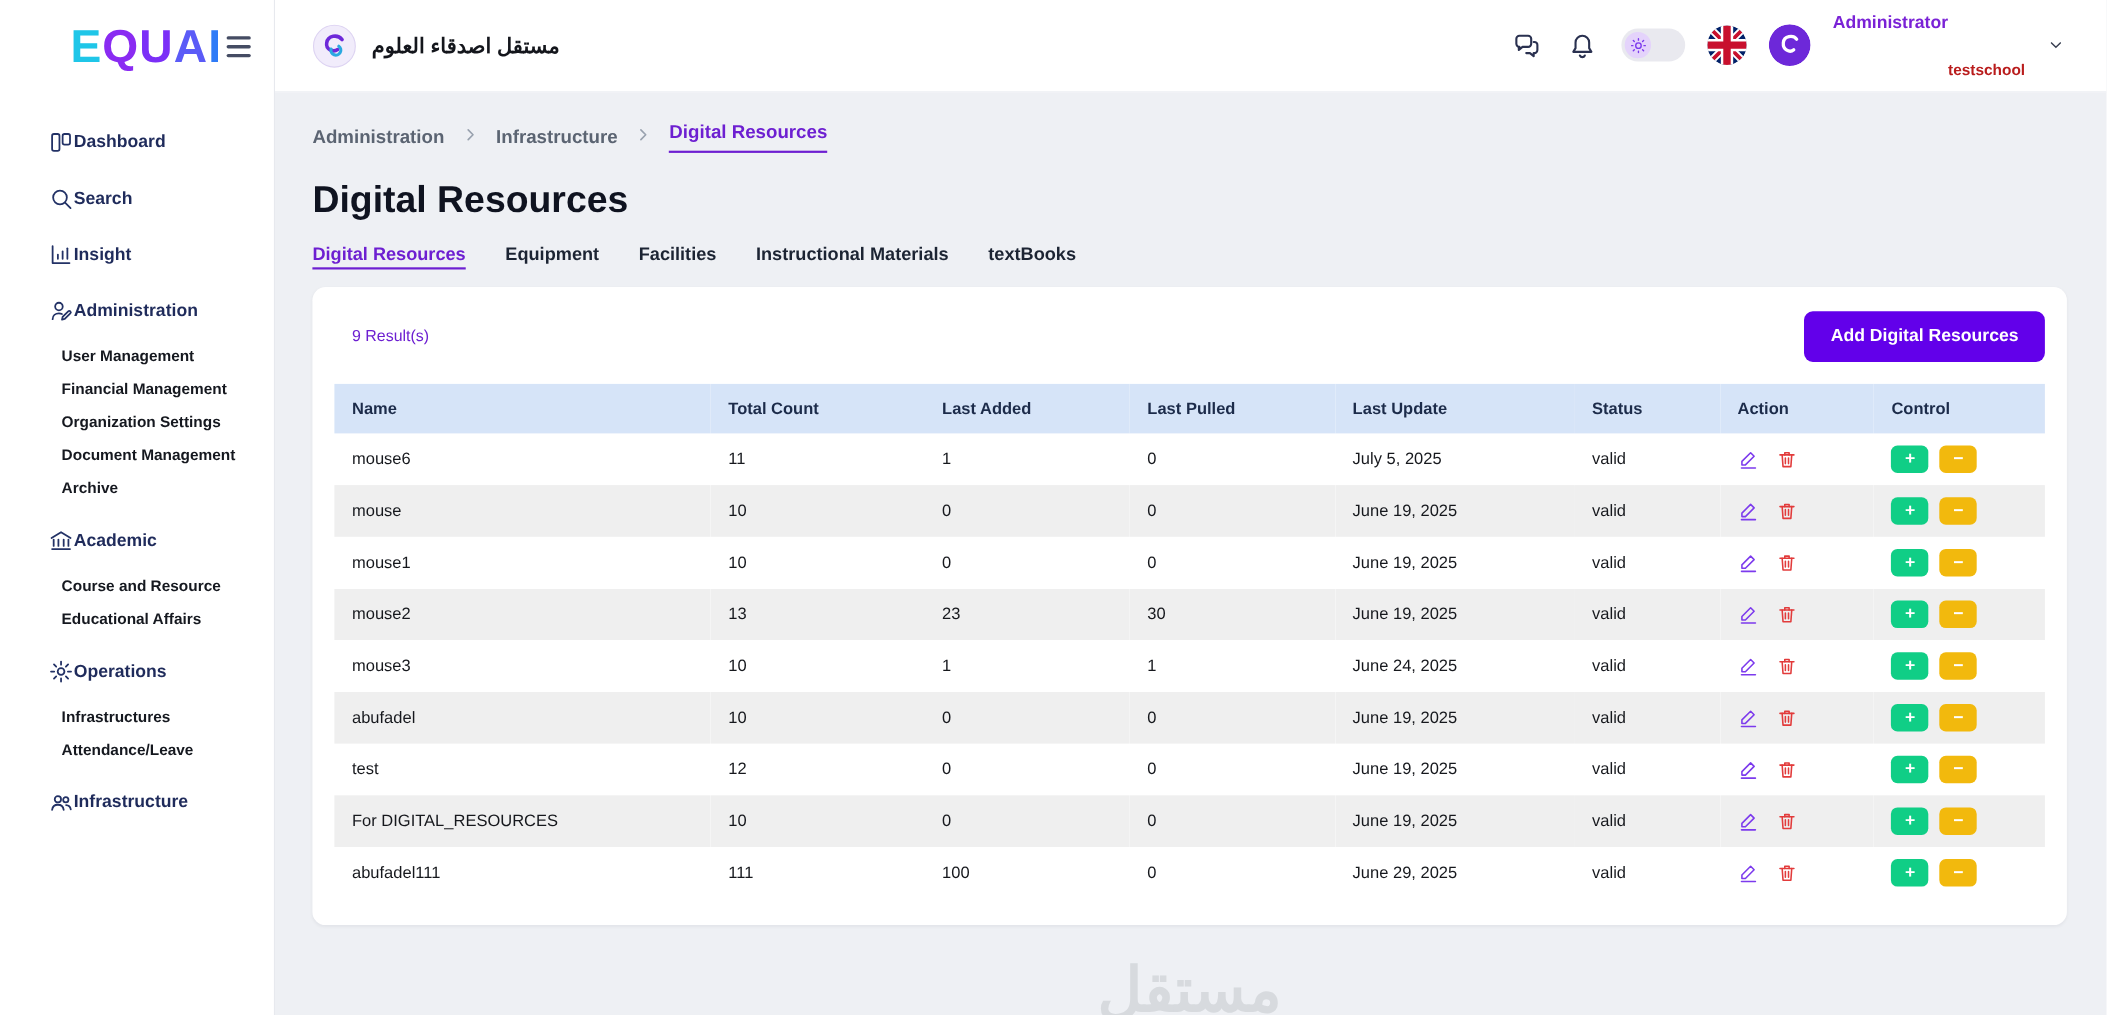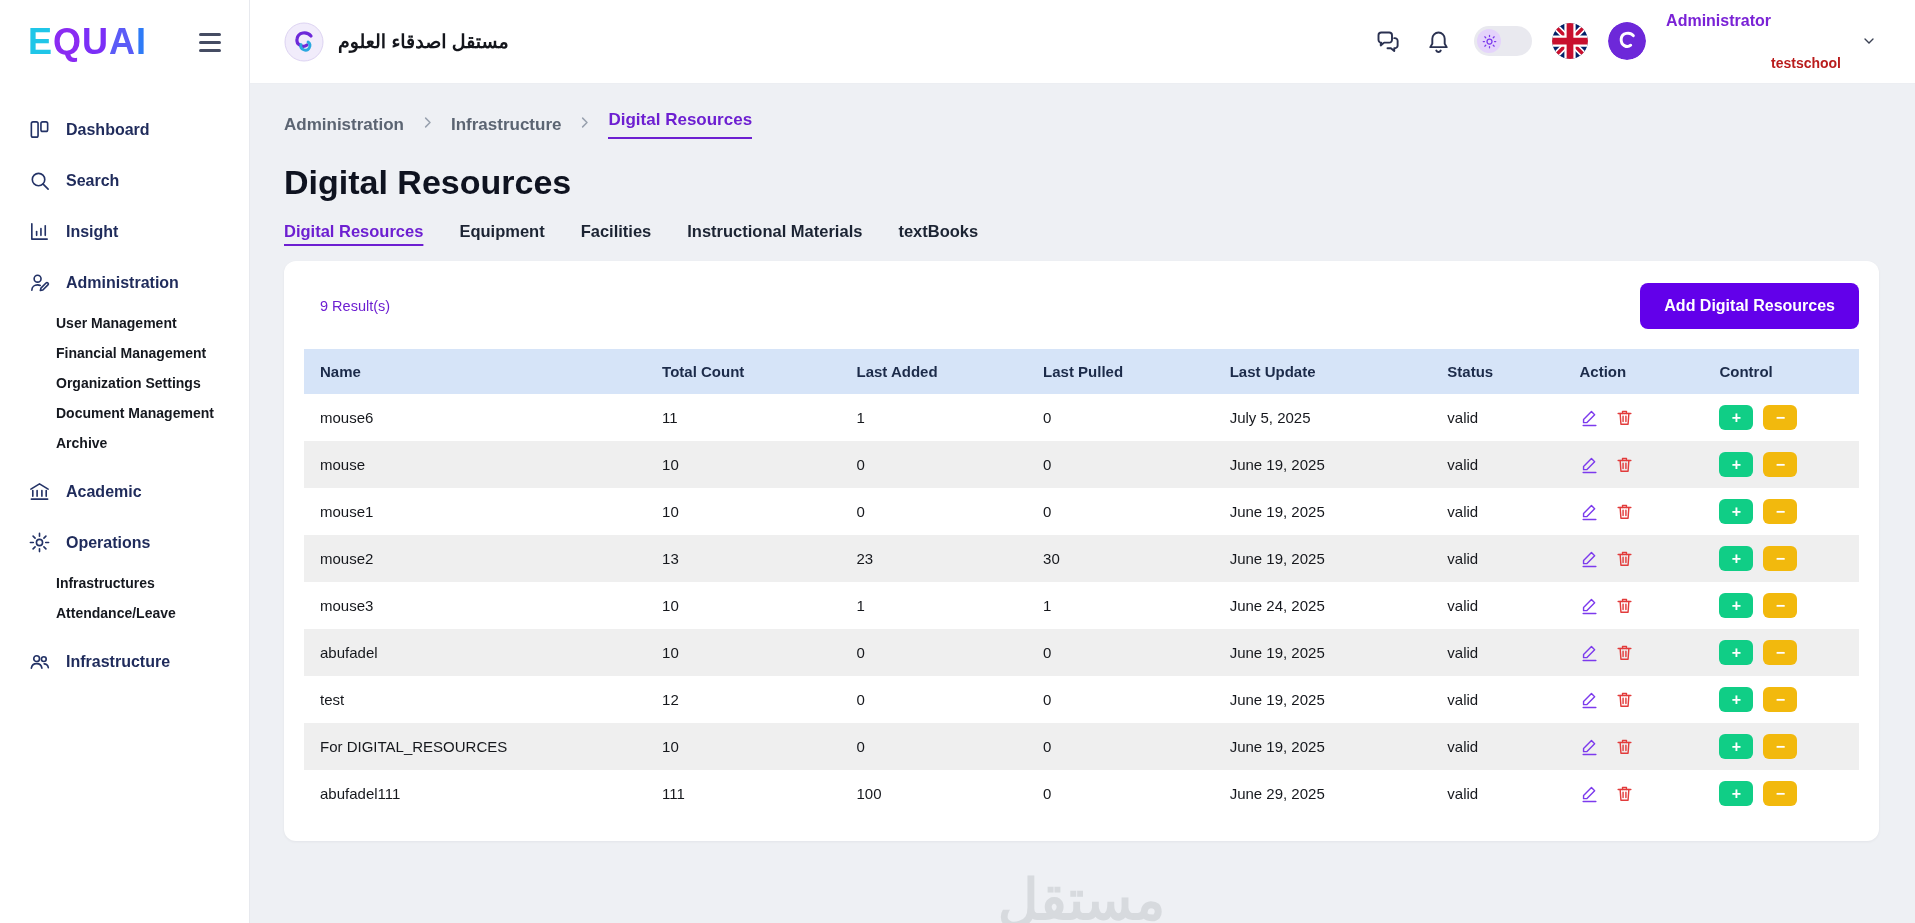--- a/index.html
+++ b/index.html
@@ -7,31 +7,31 @@
   body {
     font-family: "Liberation Sans", sans-serif;
     background:#eef0f4;
     color:#16181d;
   }
   .app { display:flex; width:1915px; height:923px; }
 
   
   .sidebar { width:250px; flex-shrink:0; background:#fff; border-right:1px solid #e7e9ee; }
   .sidebar-header { height:84px; display:flex; align-items:center; justify-content:space-between; padding:0 24px 0 28px; }
-  .logo { font-size:36px; font-weight:800; letter-spacing:1px; cursor:default; }
+  .logo { font-size:42px; font-weight:800; letter-spacing:1px; cursor:default;margin-left:36px; }
   .logo .l1 { color:#1fc6e8; }
   .logo .l2 { color:#8a2bf2; }
   .logo .l3 { color:#7b2ff7; }
   .logo .l4 { color:#5b5bf7; }
   .logo .l5 { color:#2f7bf7; }
   .hamburger { background:none; border:none; cursor:pointer; display:flex; flex-direction:column; gap:5px; padding:4px; }
   .hamburger span { display:block; width:22px; height:3px; border-radius:2px; background:#454c63; }
 
   .menu { padding-top:20px; }
-  .menu-item { display:flex; align-items:center; gap:15px; padding:14px 28px; color:#1f2b5b; font-weight:700; font-size:16px; cursor:pointer; }
+  .menu-item { display:flex; align-items:center; padding:14px 44px; color:#1f2b5b; font-weight:700; font-size:16px; cursor:pointer; }
   .menu-item svg { width:23px; height:23px; stroke:#233266; fill:none; stroke-width:1.7; stroke-linecap:round; stroke-linejoin:round; flex-shrink:0; }
   .submenu { padding:0 0 8px 56px; display:flex; flex-direction:column; }
   .submenu-item { font-size:14px; font-weight:700; color:#15181f; padding:7px 0; cursor:pointer; }
 
   
   .main { flex:1; display:flex; flex-direction:column; min-width:0; }
 
   
   .topbar { height:84px; background:#fff; display:flex; align-items:center; justify-content:space-between; padding:0 38px 0 34px; border-bottom:1px solid #eceef2; flex-shrink:0; }
   .school { display:flex; align-items:center; gap:14px; }
@@ -154,20 +154,24 @@
         <div class="submenu-item">Archive</div>
       </div>
 
       <div class="menu-item">
         <svg viewBox="0 0 24 24">
             <path d="M3 9.5L12 4l9 5.5"></path>
             <path d="M5 11v6M9.5 11v6M14.5 11v6M19 11v6"></path>
             <path d="M3.5 20h17"></path>
           </svg>
         <span>Academic</span>
+      </div>
+      <div class="submenu">
+        <div class="submenu-item">Course and Resource</div>
+        <div class="submenu-item">Educational Affairs</div>
       </div>
 
       <div class="menu-item">
         <svg viewBox="0 0 24 24">
             <circle cx="12" cy="12" r="3.2"></circle>
             <path d="M12 2.5v3M12 18.5v3M2.5 12h3M18.5 12h3M5.3 5.3l2.1 2.1M16.6 16.6l2.1 2.1M18.7 5.3l-2.1 2.1M7.4 16.6l-2.1 2.1"></path>
           </svg>
         <span>Operations</span>
       </div>
       <div class="submenu">

